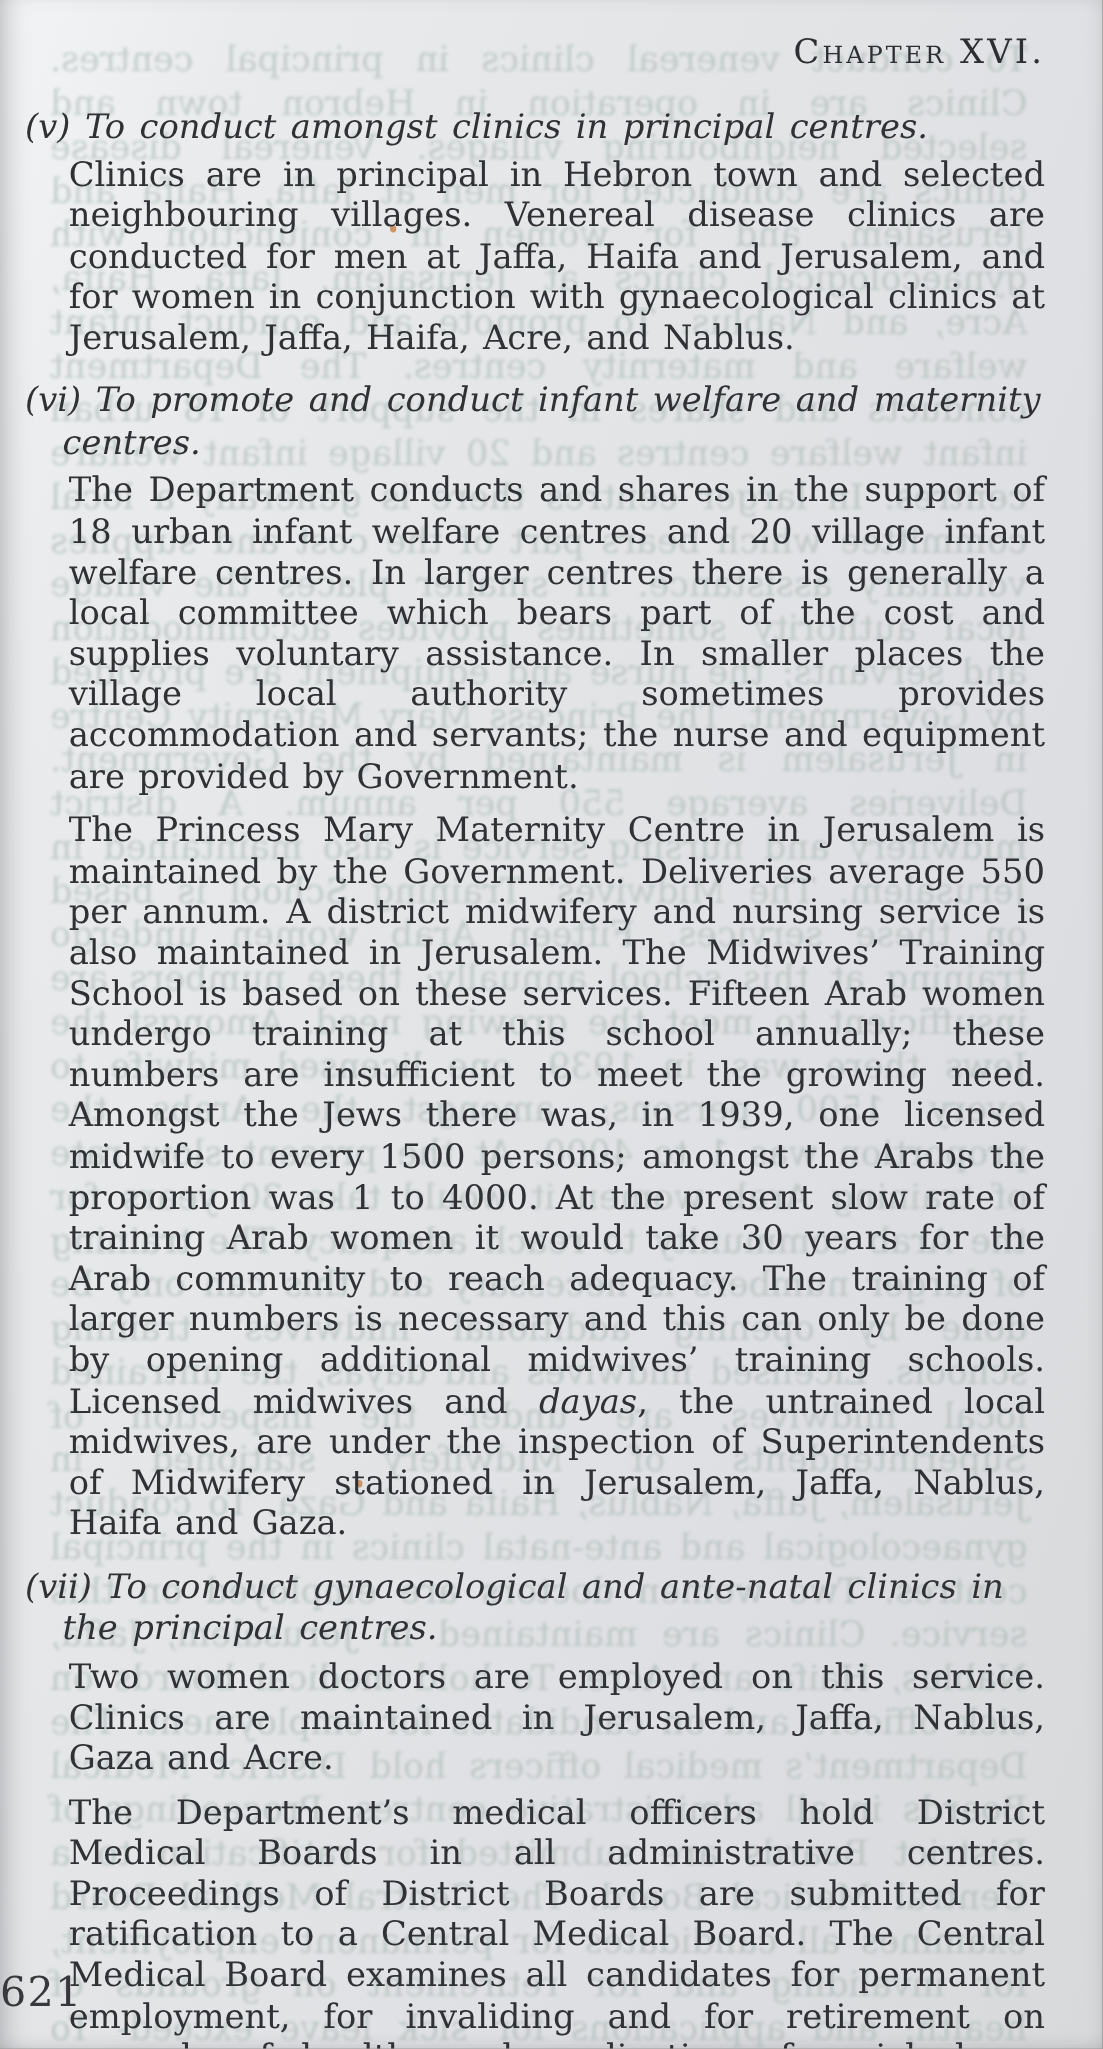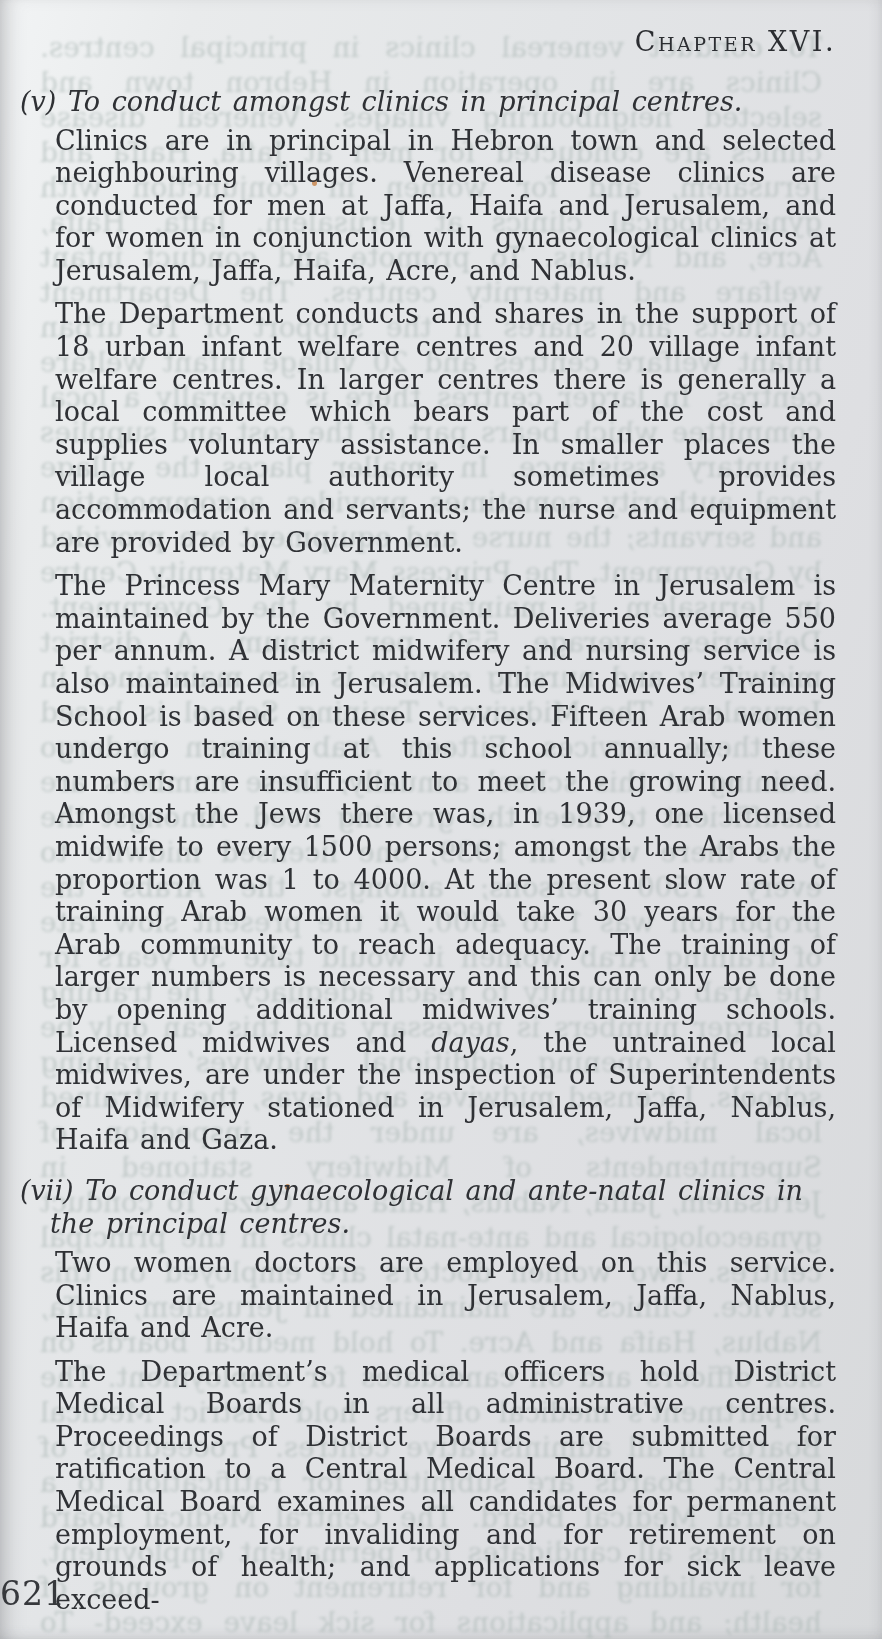--- a/index.html
+++ b/index.html
@@ -101,21 +101,22 @@
 
 <div class="page">
   <div class="bleed" id="bleed" aria-hidden="true">To conduct venereal clinics in principal centres. Clinics are in operation in Hebron town and selected neighbouring villages. Venereal disease clinics are conducted for men at Jaffa, Haifa and Jerusalem, and for women in conjunction with gynaecological clinics at Jerusalem, Jaffa, Haifa, Acre, and Nablus. To promote and conduct infant welfare and maternity centres. The Department conducts and shares in the support of 18 urban infant welfare centres and 20 village infant welfare centres. In larger centres there is generally a local committee which bears part of the cost and supplies voluntary assistance. In smaller places the village local authority sometimes provides accommodation and servants; the nurse and equipment are provided by Government. The Princess Mary Maternity Centre in Jerusalem is maintained by the Government. Deliveries average 550 per annum. A district midwifery and nursing service is also maintained in Jerusalem. The Midwives’ Training School is based on these services. Fifteen Arab women undergo training at this school annually; these numbers are insufficient to meet the growing need. Amongst the Jews there was, in 1939, one licensed midwife to every 1500 persons; amongst the Arabs the proportion was 1 to 4000. At the present slow rate of training Arab women it would take 30 years for the Arab community to reach adequacy. The training of larger numbers is necessary and this can only be done by opening additional midwives’ training schools. Licensed midwives and dayas, the untrained local midwives, are under the inspection of Superintendents of Midwifery stationed in Jerusalem, Jaffa, Nablus, Haifa and Gaza. To conduct gynaecological and ante-natal clinics in the principal centres. Two women doctors are employed on this service. Clinics are maintained in Jerusalem, Jaffa, Nablus, Haifa and Acre. To hold medical boards on sick officers and on candidates for employment. The Department’s medical officers hold District Medical Boards in all administrative centres. Proceedings of District Boards are submitted for ratification to a Central Medical Board. The Central Medical Board examines all candidates for permanent employment, for invaliding and for retirement on grounds of health; and applications for sick leave exceed- To conduct venereal clinics in principal centres. Clinics are in operation in Hebron town and selected neighbouring villages. Venereal disease clinics are conducted for men at Jaffa, Haifa and Jerusalem, and for women in conjunction with gynaecological clinics at Jerusalem, Jaffa, Haifa, Acre, and Nablus. To promote and conduct infant welfare and maternity centres. The Department conducts and shares in the support of 18 urban infant welfare centres and 20 village infant welfare centres. In larger centres there is generally a local committee which bears part of the cost and supplies voluntary assistance. In smaller places the village local authority sometimes provides accommodation and servants; the nurse and equipment are provided by Government. The Princess Mary Maternity Centre in Jerusalem is maintained by the Government. Deliveries average 550 per annum. A district midwifery and nursing service is also maintained in Jerusalem. The Midwives’ Training School is based on these services. Fifteen Arab women undergo training at this school annually; these numbers are insufficient to meet the growing need. Amongst the Jews there was, in 1939, one licensed midwife to every 1500 persons; amongst the Arabs the proportion was 1 to 4000. At the present slow rate of training Arab women it would take 30 years for the Arab community to reach adequacy. The training of larger numbers is necessary and this can only be done by opening additional midwives’ training schools. Licensed midwives and dayas, the untrained local midwives, are under the inspection of Superintendents of Midwifery stationed in Jerusalem, Jaffa, Nablus, Haifa and Gaza. To conduct gynaecological and ante-natal clinics in the principal centres. Two women doctors are employed on this service. Clinics are maintained in Jerusalem, Jaffa, Nablus, Haifa and Acre. To hold medical boards on sick officers and on candidates for employment. The Department’s medical officers hold District Medical Boards in all administrative centres. Proceedings of District Boards are submitted for ratification to a Central Medical Board. The Central Medical Board examines all candidates for permanent employment, for invaliding and for retirement on grounds of health; and applications for sick leave exceed-</div>
   <div class="speck speck-1"></div>
   <div class="speck speck-2"></div>
   <div class="content">
     <div class="chapter-header">Chapter XVI.</div>
     <div id="sections">
         <div class="sec-heading"><span>(v) </span><span>To conduct amongst clinics in principal centres.</span></div>
         <p class="para"><span>Clinics are in principal in Hebron town and selected neighbouring villages. Venereal disease clinics are conducted for men at Jaffa, Haifa and Jerusalem, and for women in conjunction with gynaecological clinics at Jerusalem, Jaffa, Haifa, Acre, and Nablus.</span></p>
+        <div class="sec-heading"><span>(vi) </span><span>To promote and conduct infant welfare and maternity centres.</span></div>
         <p class="para"><span>The Department conducts and shares in the support of 18 urban infant welfare centres and 20 village infant welfare centres. In larger centres there is generally a local committee which bears part of the cost and supplies voluntary assistance. In smaller places the village local authority sometimes provides accommodation and servants; the nurse and equipment are provided by Government.</span></p>
         <p class="para"><span>The Princess Mary Maternity Centre in Jerusalem is maintained by the Government. Deliveries average 550 per annum. A district midwifery and nursing service is also maintained in Jerusalem. The Midwives’ Training School is based on these services. Fifteen Arab women undergo training at this school annually; these numbers are insufficient to meet the growing need. Amongst the Jews there was, in 1939, one licensed midwife to every 1500 persons; amongst the Arabs the proportion was 1 to 4000. At the present slow rate of training Arab women it would take 30 years for the Arab community to reach adequacy. The training of larger numbers is necessary and this can only be done by opening additional midwives’ training schools. Licensed midwives and </span><span class="it">dayas</span><span>, the untrained local midwives, are under the inspection of Superintendents of Midwifery stationed in Jerusalem, Jaffa, Nablus, Haifa and Gaza.</span></p>
         <div class="sec-heading"><span>(vii) </span><span>To conduct gynaecological and ante-natal clinics in the principal centres.</span></div>
-        <p class="para"><span>Two women doctors are employed on this service. Clinics are maintained in Jerusalem, Jaffa, Nablus, Haifa and Acre.</span></p>
+        <p class="para"><span>Two women doctors are employed on this service. Clinics are maintained in Jerusalem, Jaffa, Nablus, Gaza and Acre.</span></p>
         <p class="para cut"><span>The Department’s medical officers hold District Medical Boards in all administrative centres. Proceedings of District Boards are submitted for ratification to a Central Medical Board. The Central Medical Board examines all candidates for permanent employment, for invaliding and for retirement on grounds of health; and applications for sick leave exceed-</span></p>
       </div>
     <div class="page-number">621</div>
   </div>
 </div>
 
 </body></html>

